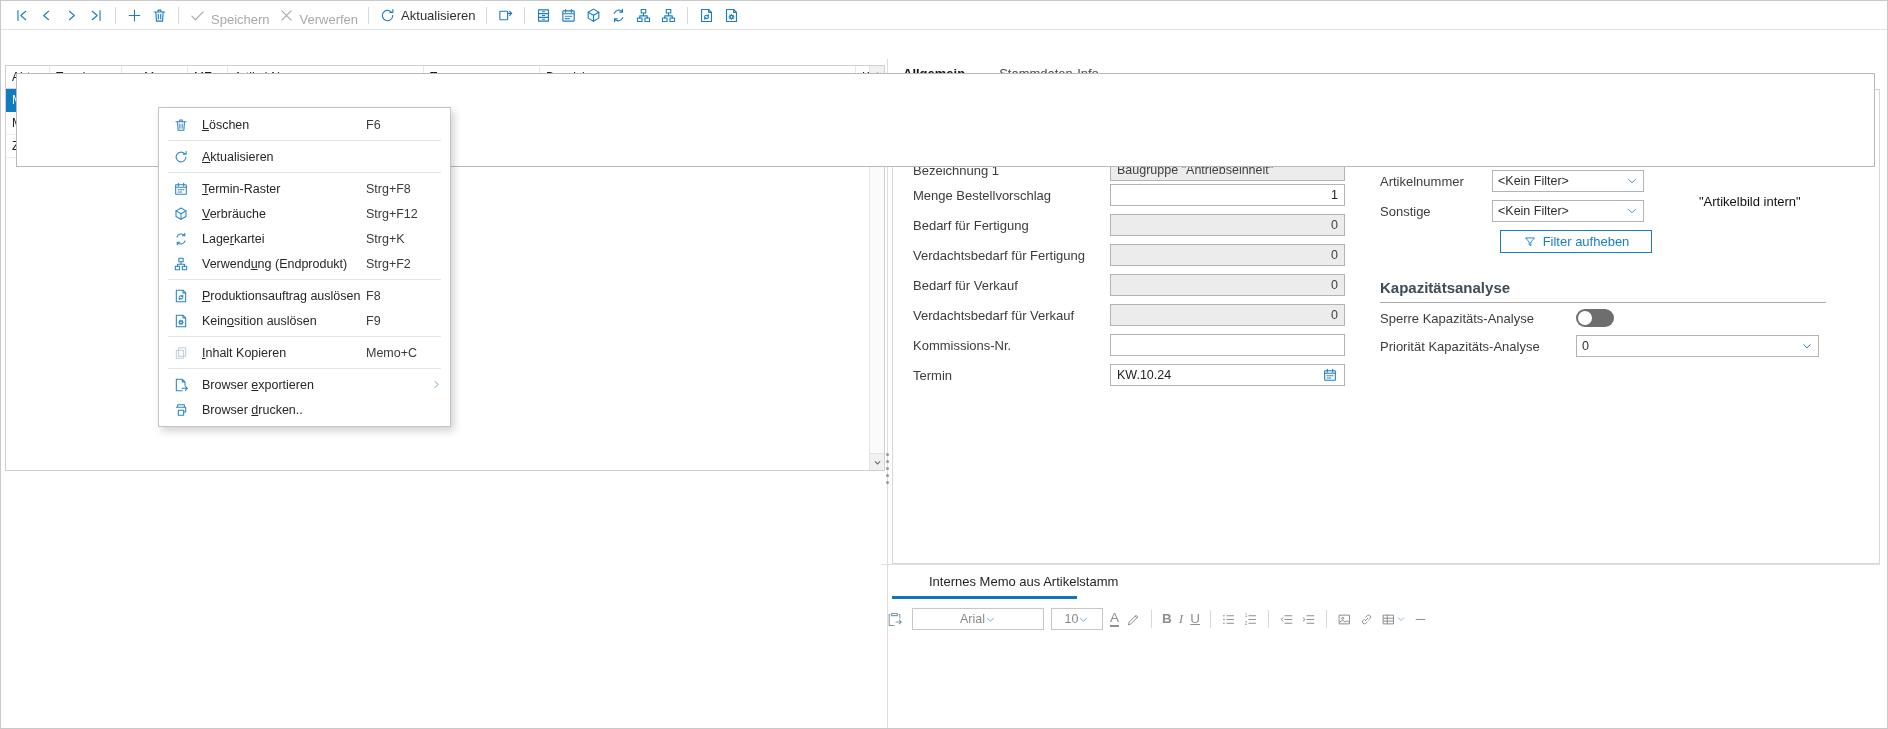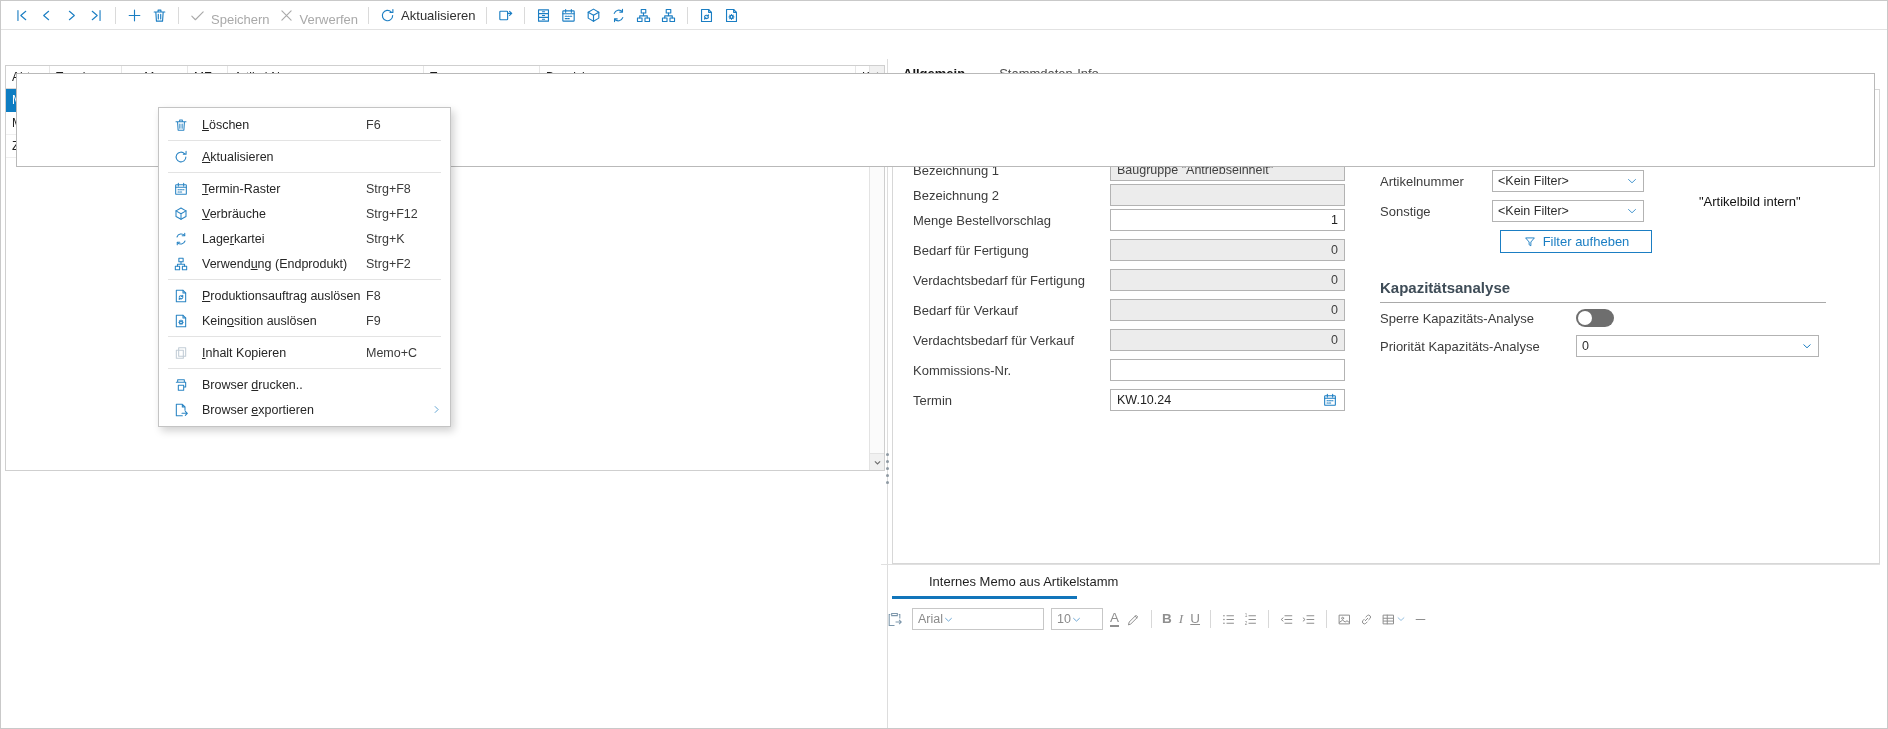--- a/index.html
+++ b/index.html
@@ -83,21 +83,21 @@
   .toggle i{position:absolute;left:2px;top:2px;width:14px;height:14px;border-radius:50%;background:#fff;}
   .artikelbild{position:absolute;left:806px;top:104px;font-size:13px;color:#111;}
   
   .memo{position:absolute;left:880px;top:563px;width:999px;height:166px;border-top:1px solid #e0e0e0;box-sizing:border-box;}
   .memo-tab{position:absolute;left:48px;top:9px;font-size:13px;color:#1f1f1f;}
   .memo-underline{position:absolute;left:11px;top:31px;width:185px;height:3px;background:#1175ba;}
   .memo-toolbar{position:absolute;left:5px;top:40px;right:10px;height:28px;display:flex;align-items:center;
     gap:7px;color:#8f8f8f;}
   .mt-sep{width:1px;height:18px;background:#d8d8d8;margin:0 3px;}
   .mt-sel{height:22px;border:1px solid #c7c7c7;background:#fff;color:#8a8a8a;font-size:12.5px;padding:0 5px;
-    display:flex;align-items:center;justify-content:flex-start;box-sizing:border-box;}
+    display:flex;align-items:center;justify-content:center;box-sizing:border-box;}
   .mt-sel .chev{color:#5f9fd0;}
   .mt-font{width:132px;margin-left:2px;}
   .mt-size{width:52px;}
   .mt-ic{display:inline-flex;align-items:center;line-height:0;}
   .glyph{font-size:13.5px;line-height:1;}
   .glyph.b{font-weight:bold;}
   .glyph.i{font-style:italic;font-family:"Liberation Serif",serif;}
   .glyph.u{text-decoration:underline;}
   .glyph.a{border-bottom:2px solid #8f8f8f;padding-bottom:1px;}
   .memo-text{position:absolute;left:15px;right:12px;top:72px;height:92px;border:1px solid #b9b9b9;background:#fff;}
@@ -490,43 +490,43 @@
           </svg>
         </span>
         <span class="mlabel"><span></span><u>I</u><span>nhalt Kopieren</span></span>
         <span class="mshort">Memo+C</span>
         <span class="msub"></span>
       </div>
       <div class="msep"></div>
       <div class="mi">
         <span class="icon micon">
           <svg width="16" height="16" viewBox="0 0 24 24" fill="none" stroke="currentColor" stroke-width="1.6" stroke-linecap="round" stroke-linejoin="round">
-            <path d="M7 8V4h10v4M5 8h14v7h-3M8 12.5h8V20H8z"></path>
-          </svg>
-        </span>
-        <span class="mlabel"><span>Browser </span><u>d</u><span>rucken..</span></span>
-        <span class="mshort"></span>
-        <span class="msub"></span>
-      </div>
-      <div class="mi">
-        <span class="icon micon">
-          <svg width="16" height="16" viewBox="0 0 24 24" fill="none" stroke="currentColor" stroke-width="1.6" stroke-linecap="round" stroke-linejoin="round">
             <path d="M5 3.5h9l4 4v5M5 3.5v17h9M14 3.5v4h4"></path>
             <path d="M13.5 17h8M18.5 14l3 3-3 3"></path>
           </svg>
         </span>
         <span class="mlabel"><span>Browser </span><u>e</u><span>xportieren</span></span>
         <span class="mshort"></span>
         <span class="msub">
           <span class="icon">
             <svg width="11" height="11" viewBox="0 0 24 24" fill="none" stroke="currentColor" stroke-width="1.6" stroke-linecap="round" stroke-linejoin="round">
               <path d="M9 5.5l6.5 6.5L9 18.5"></path>
             </svg>
           </span>
         </span>
+      </div>
+      <div class="mi">
+        <span class="icon micon">
+          <svg width="16" height="16" viewBox="0 0 24 24" fill="none" stroke="currentColor" stroke-width="1.6" stroke-linecap="round" stroke-linejoin="round">
+            <path d="M7 8V4h10v4M5 8h14v7h-3M8 12.5h8V20H8z"></path>
+          </svg>
+        </span>
+        <span class="mlabel"><span>Browser </span><u>d</u><span>rucken..</span></span>
+        <span class="mshort"></span>
+        <span class="msub"></span>
       </div>
     </div>
 
   <div class="tabs" id="tabs">
       <div class="tab active">Allgemein</div>
       <div class="tab">Stammdaten-Info</div>
     </div>
 
   <div class="card">
     <div class="col-l">
@@ -554,26 +554,20 @@
                 </svg>
               </span>
             </span>
           </div>
           <div class="frow">
             <span class="flabel">Bezeichnung 1</span>
             <div class="inp ro">
               <span>Baugruppe "Antriebseinheit"</span>
             </div>
           </div>
-          <div class="frow">
-            <span class="flabel">Bezeichnung 2</span>
-            <div class="inp ro">
-              <span></span>
-            </div>
-          </div>
         </div>
       <div id="dispo-rows">
           <div class="frow sp">
             <span class="flabel">Menge Bestellvorschlag</span>
             <div class="inp num">
               <span>1</span>
             </div>
           </div>
           <div class="frow sp">
             <span class="flabel">Bedarf für Fertigung</span>

